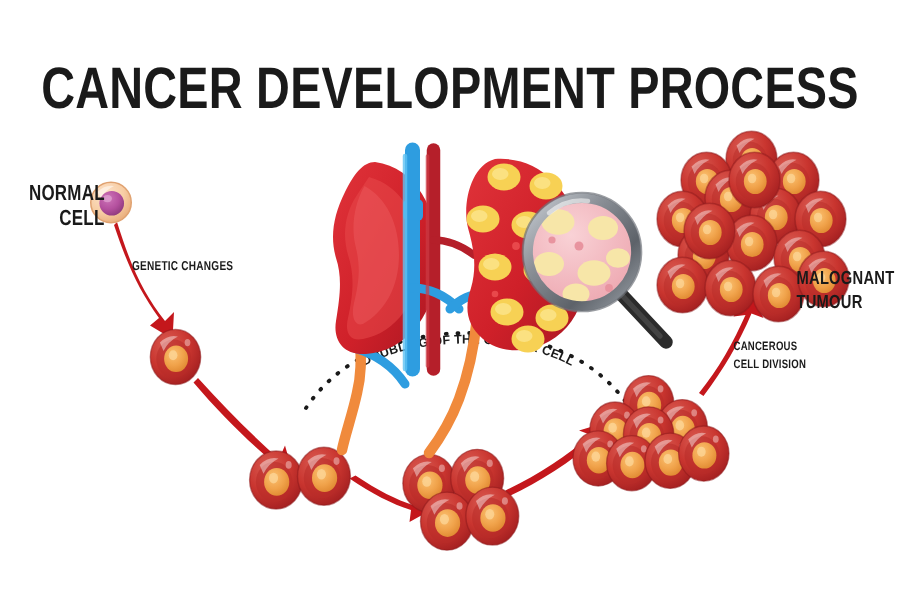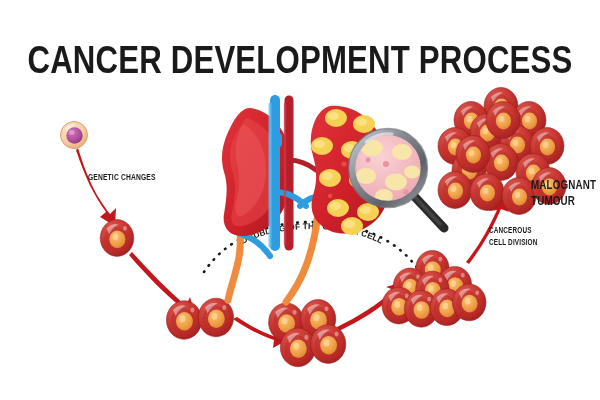--- a/index.html
+++ b/index.html
@@ -253,20 +253,24 @@
         <circle cx="368" cy="160" r="2.4" fill="#e8949f"></circle>
       </g>
       <circle cx="388" cy="168" r="36" fill="none" stroke="url(#gRim)" stroke-width="6.5"></circle>
       <circle cx="388" cy="168" r="39.5" fill="none" stroke="#6f747b" stroke-width="1.4" opacity=".7"></circle>
       <path d="M 366 142 Q 378 132 392 134" fill="none" stroke="#ffffff" stroke-width="3" stroke-linecap="round" opacity=".55"></path>
     </g>
   </svg>
 
   <div id="title" class="txt c">CANCER DEVELOPMENT PROCESS</div>
 
+  <div id="normal-cell-label">
+    <div id="lbl-normal-1" class="txt r">NORMAL</div>
+    <div id="lbl-normal-2" class="txt r">CELL</div>
+  </div>
 
   <div id="lbl-genetic" class="txt">GENETIC CHANGES</div>
 
   <div id="lbl-malig-1" class="txt">MALOGNANT</div>
   <div id="lbl-malig-2" class="txt">TUMOUR</div>
 
   <div id="lbl-cancdiv-1" class="txt">CANCEROUS</div>
   <div id="lbl-cancdiv-2" class="txt">CELL DIVISION</div>
 </div>
 

